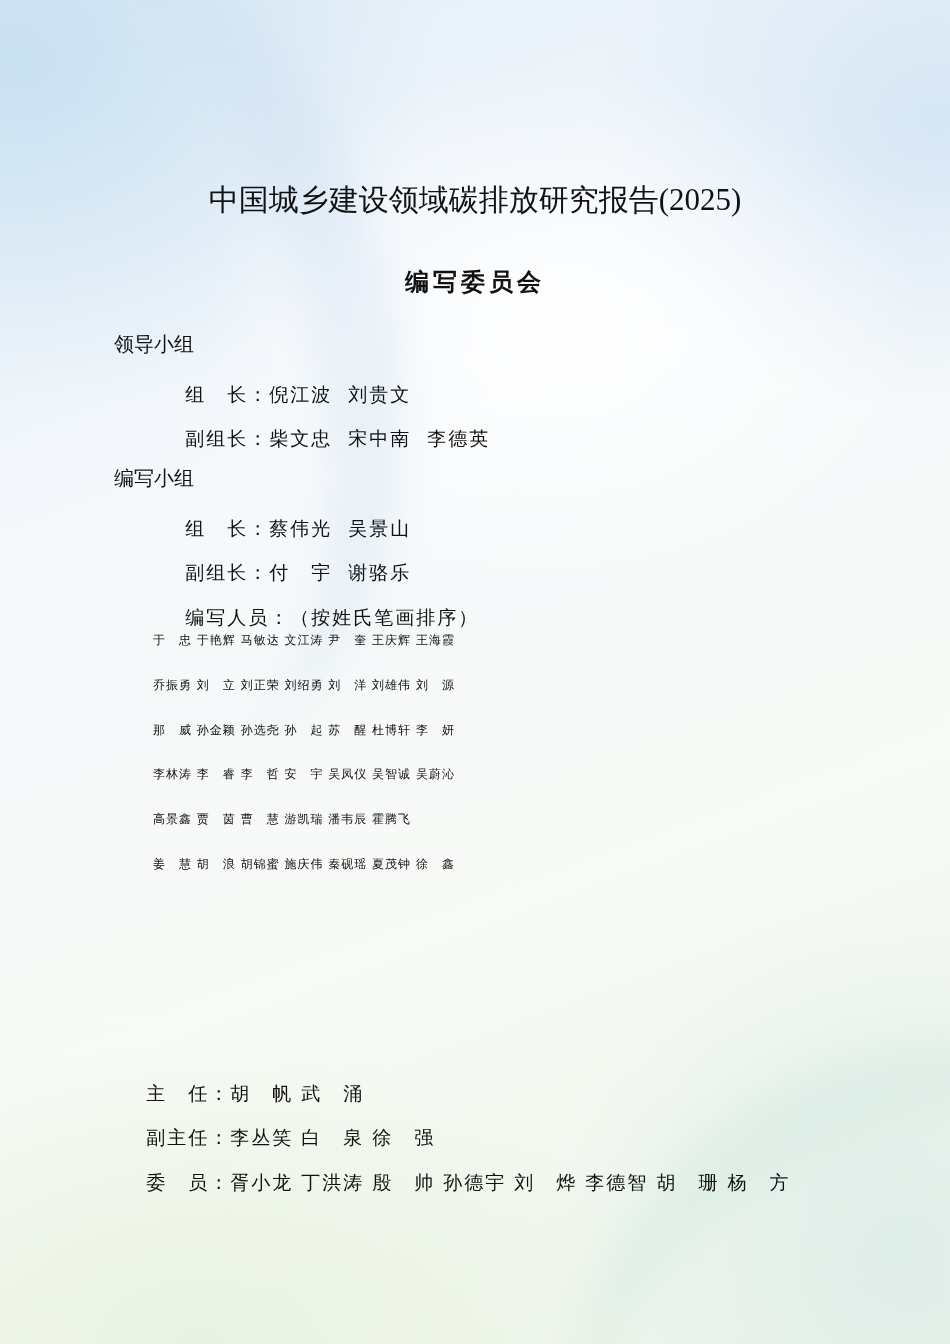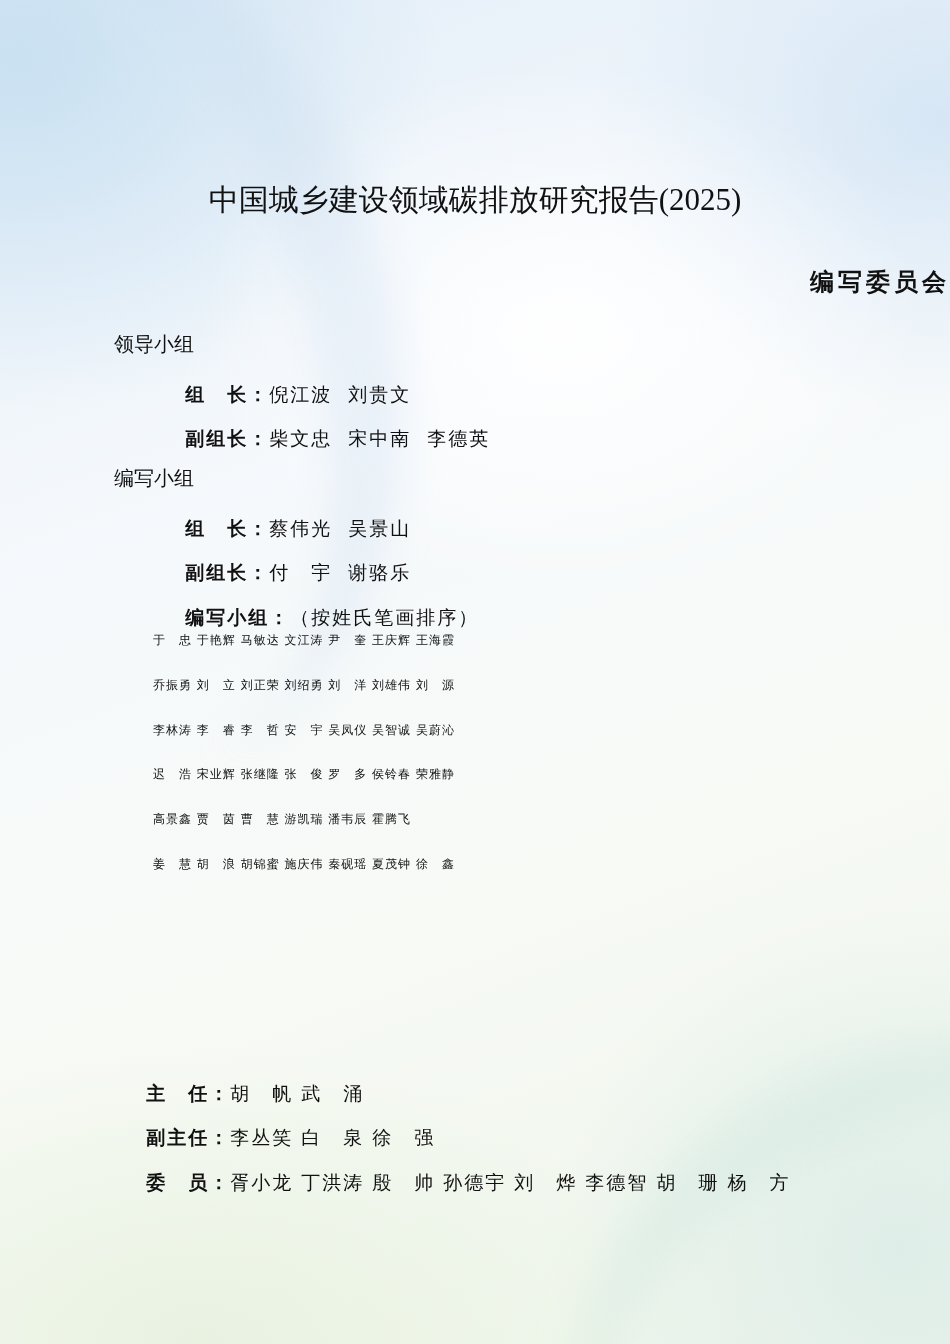--- a/index.html
+++ b/index.html
@@ -42,21 +42,21 @@
     position: absolute; left: 114px;
     font-family: "DejaVu Sans", "Liberation Sans", sans-serif;
     font-size: 20px;
     margin-top: 16px;
   }
 
   .row {
     position: absolute; left: 153px; font-size: 19px; white-space: pre;
     letter-spacing: 2px;
   }
-  .row .label { font-weight: bold; }
+  .row .label { font-weight: normal; }
   .row.expert { left: 114px; }
 
   .names-grid {
     position: absolute; left: 153px; top: 626px; width: 530px;
   }
   .names-row {
     height: 44.8px; font-size: 12px; white-space: pre; letter-spacing: 1px;
     line-height: 28px;
   }
 </style>
@@ -65,48 +65,48 @@
 
 <div class="swoosh s1"></div>
 <div class="swoosh s2"></div>
 
 <div class="doc">
 
   <div class="main-title">
     <span>中国城乡建设领域碳排放研究报告</span><span class="year">(2025)</span>
   </div>
 
-  <div class="section-title" style="top:266px;text-align:right;">编写委员会</div>
+  <div class="section-title" style="top:266px;">编写委员会</div>
 
   <div class="group-title" style="top:315px;">领导小组</div>
 
   <div class="row" style="top:360px;">
     <span class="label">组　长：</span><span>倪江波  刘贵文</span>
   </div>
   <div class="row" style="top:404px;">
     <span class="label">副组长：</span><span>柴文忠  宋中南  李德英</span>
   </div>
 
   <div class="group-title" style="top:449px;">编写小组</div>
 
   <div class="row" style="top:494px;">
     <span class="label">组　长：</span><span>蔡伟光  吴景山</span>
   </div>
   <div class="row" style="top:538px;">
     <span class="label">副组长：</span><span>付　宇  谢骆乐</span>
   </div>
   <div class="row" style="top:583px;">
-    <span class="label">编写小组：</span><span>（按姓氏笔画排序）</span>
+    <span class="label">编写人员：</span><span>（按姓氏笔画排序）</span>
   </div>
 
   <div class="names-grid">
     <div class="names-row">于　忠 于艳辉 马敏达 文江涛 尹　奎 王庆辉 王海霞</div>
     <div class="names-row">乔振勇 刘　立 刘正荣 刘绍勇 刘　洋 刘雄伟 刘　源</div>
+    <div class="names-row">那　威 孙金颖 孙选尧 孙　起 苏　醒 杜博轩 李　妍</div>
     <div class="names-row">李林涛 李　睿 李　哲 安　宇 吴凤仪 吴智诚 吴蔚沁</div>
-    <div class="names-row">迟　浩 宋业辉 张继隆 张　俊 罗　多 侯铃春 荣雅静</div>
     <div class="names-row">高景鑫 贾　茵 曹　慧 游凯瑞 潘韦辰 霍腾飞</div>
     <div class="names-row">姜　慧 胡　浪 胡锦蜜 施庆伟 秦砚瑶 夏茂钟 徐　鑫</div>
   </div>
 
 
   <div class="row expert" style="top:1059px;">
     <span class="label">主　任：</span><span>胡　帆 武　涌</span>
   </div>
   <div class="row expert" style="top:1103px;">
     <span class="label">副主任：</span><span>李丛笑 白　泉 徐　强</span>

